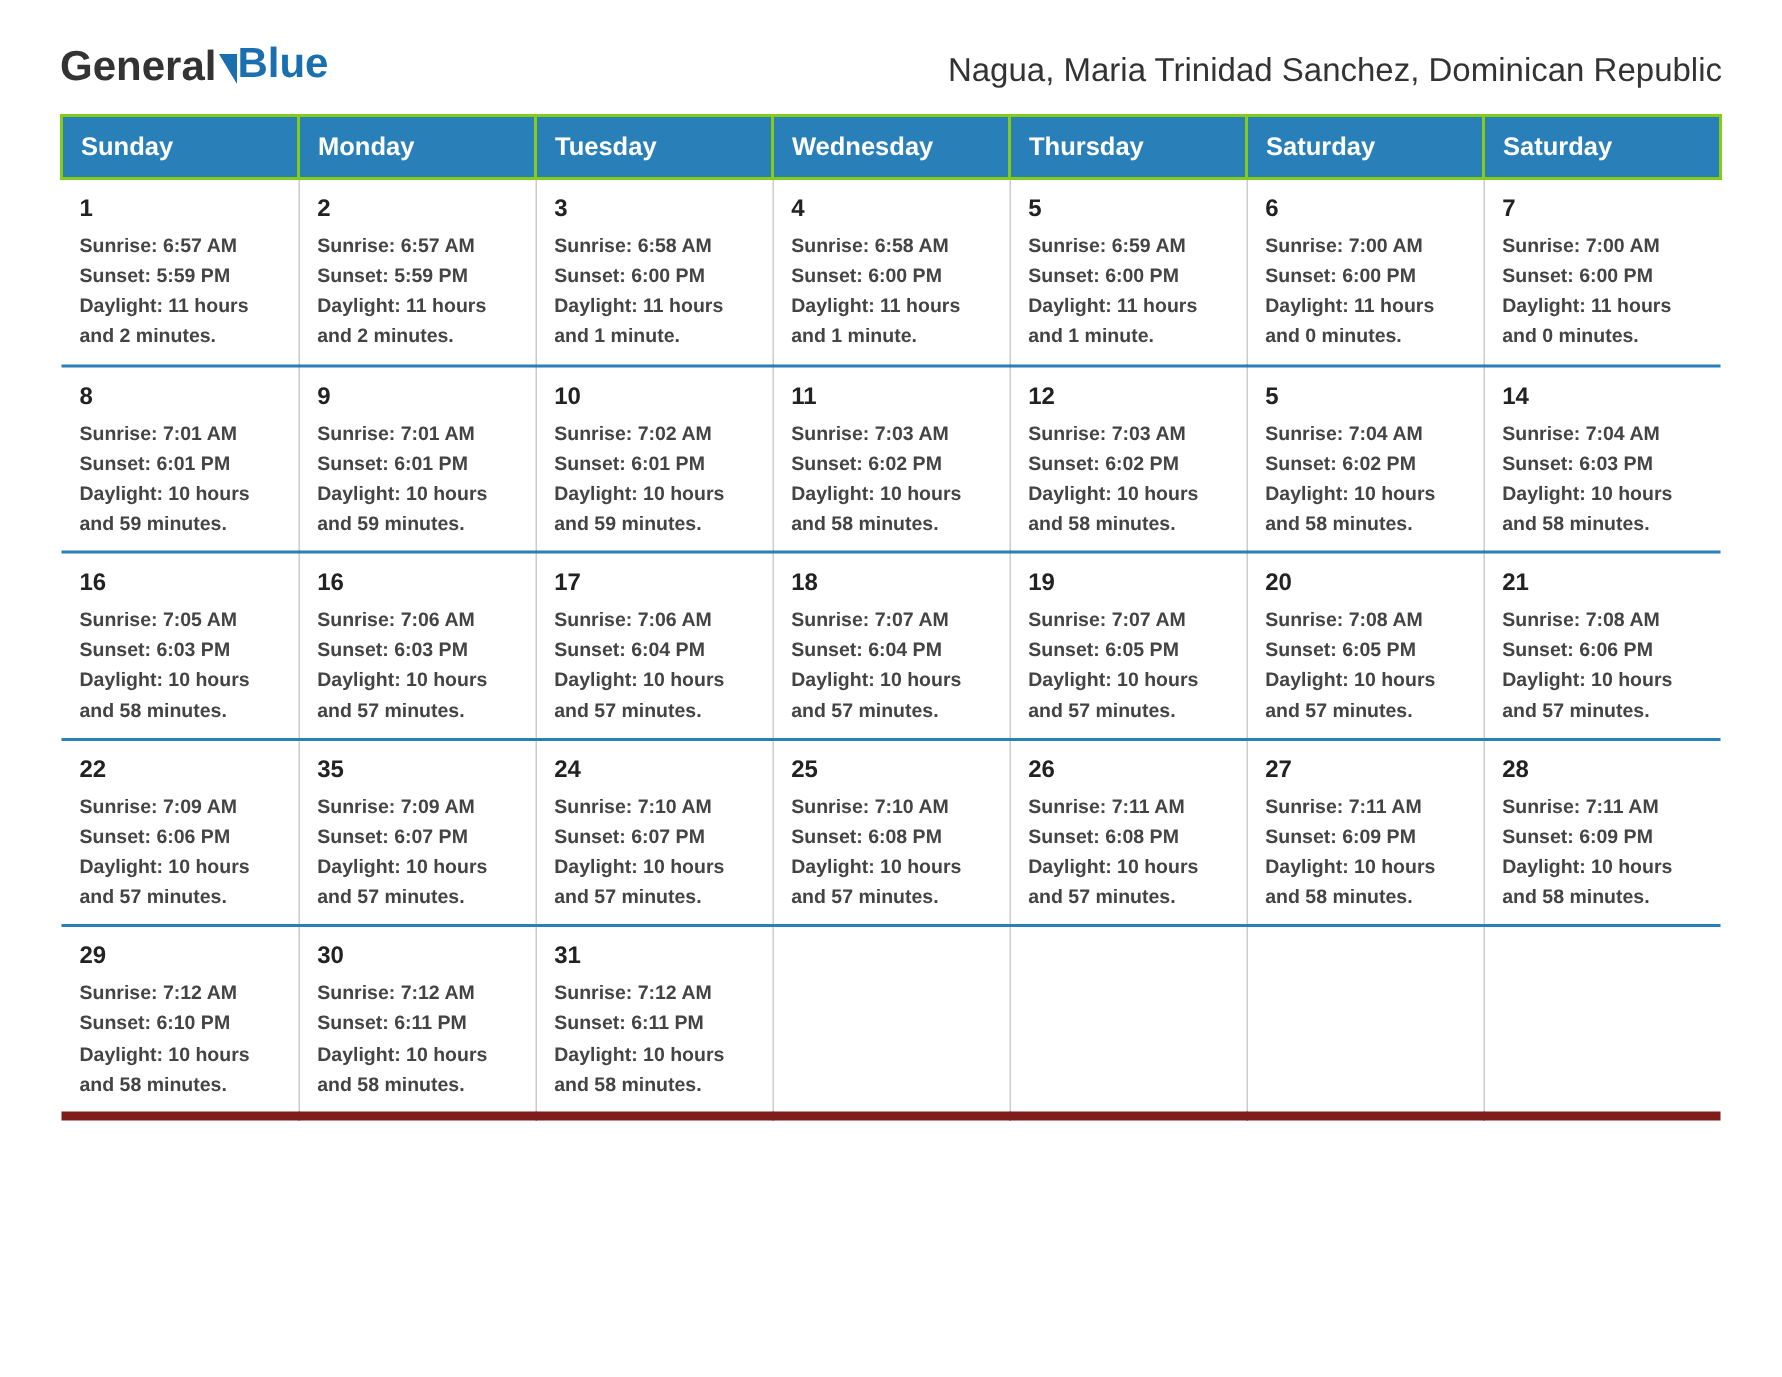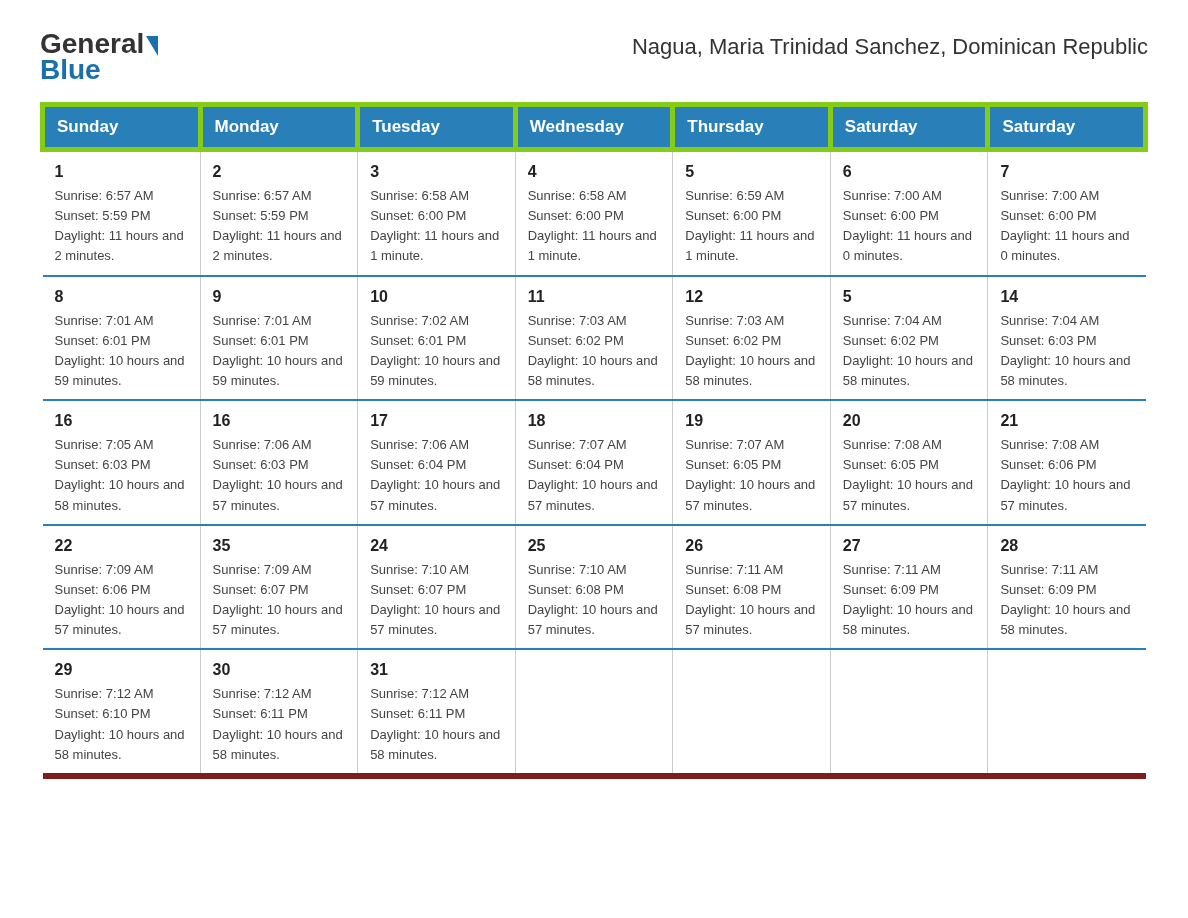--- a/index.html
+++ b/index.html
@@ -11,21 +11,21 @@
       min-height: 918px;
     }
     .header {
       display: flex;
       justify-content: space-between;
       align-items: flex-start;
       margin-bottom: 10px;
     }
     .logo {
       display: flex;
-      flex-direction: column;
+      flex-direction: row;
       align-items: flex-start;
     }
     .logo-text {
       font-size: 28px;
       font-weight: bold;
       color: #333;
       line-height: 1;
     }
     .logo-line2 {
       font-size: 28px;
@@ -54,21 +54,21 @@
     }
     thead tr {
       background-color: #2980b9;
     }
     thead th {
       color: #ffffff;
       font-size: 17px;
       font-weight: bold;
       padding: 10px 12px;
       text-align: left;
-      border: 5px solid #84cc16;
+      border: 2px solid #84cc16;
       margin-left: 24px;
     }
     tbody tr {
       border-bottom: 2px solid #2980b9;
     }
     tbody td {
       vertical-align: top;
       padding: 8px 12px;
       border-right: 1px solid #ccc;
       border-left: 1px solid #ccc;
@@ -87,20 +87,21 @@
       font-size: 16px;
       font-weight: bold;
       color: #222;
       display: block;
       margin-bottom: 2px;
     }
     .day-info {
       font-size: 13px;
       color: #444;
       line-height: 1.55;
+      font-weight: bold;
     }
     tbody tr:last-child {
       border-bottom: 6px solid #7f1d1d;
     }
   </style>
 </head>
 <body>
 
 <div class="header">
   <div class="logo">

